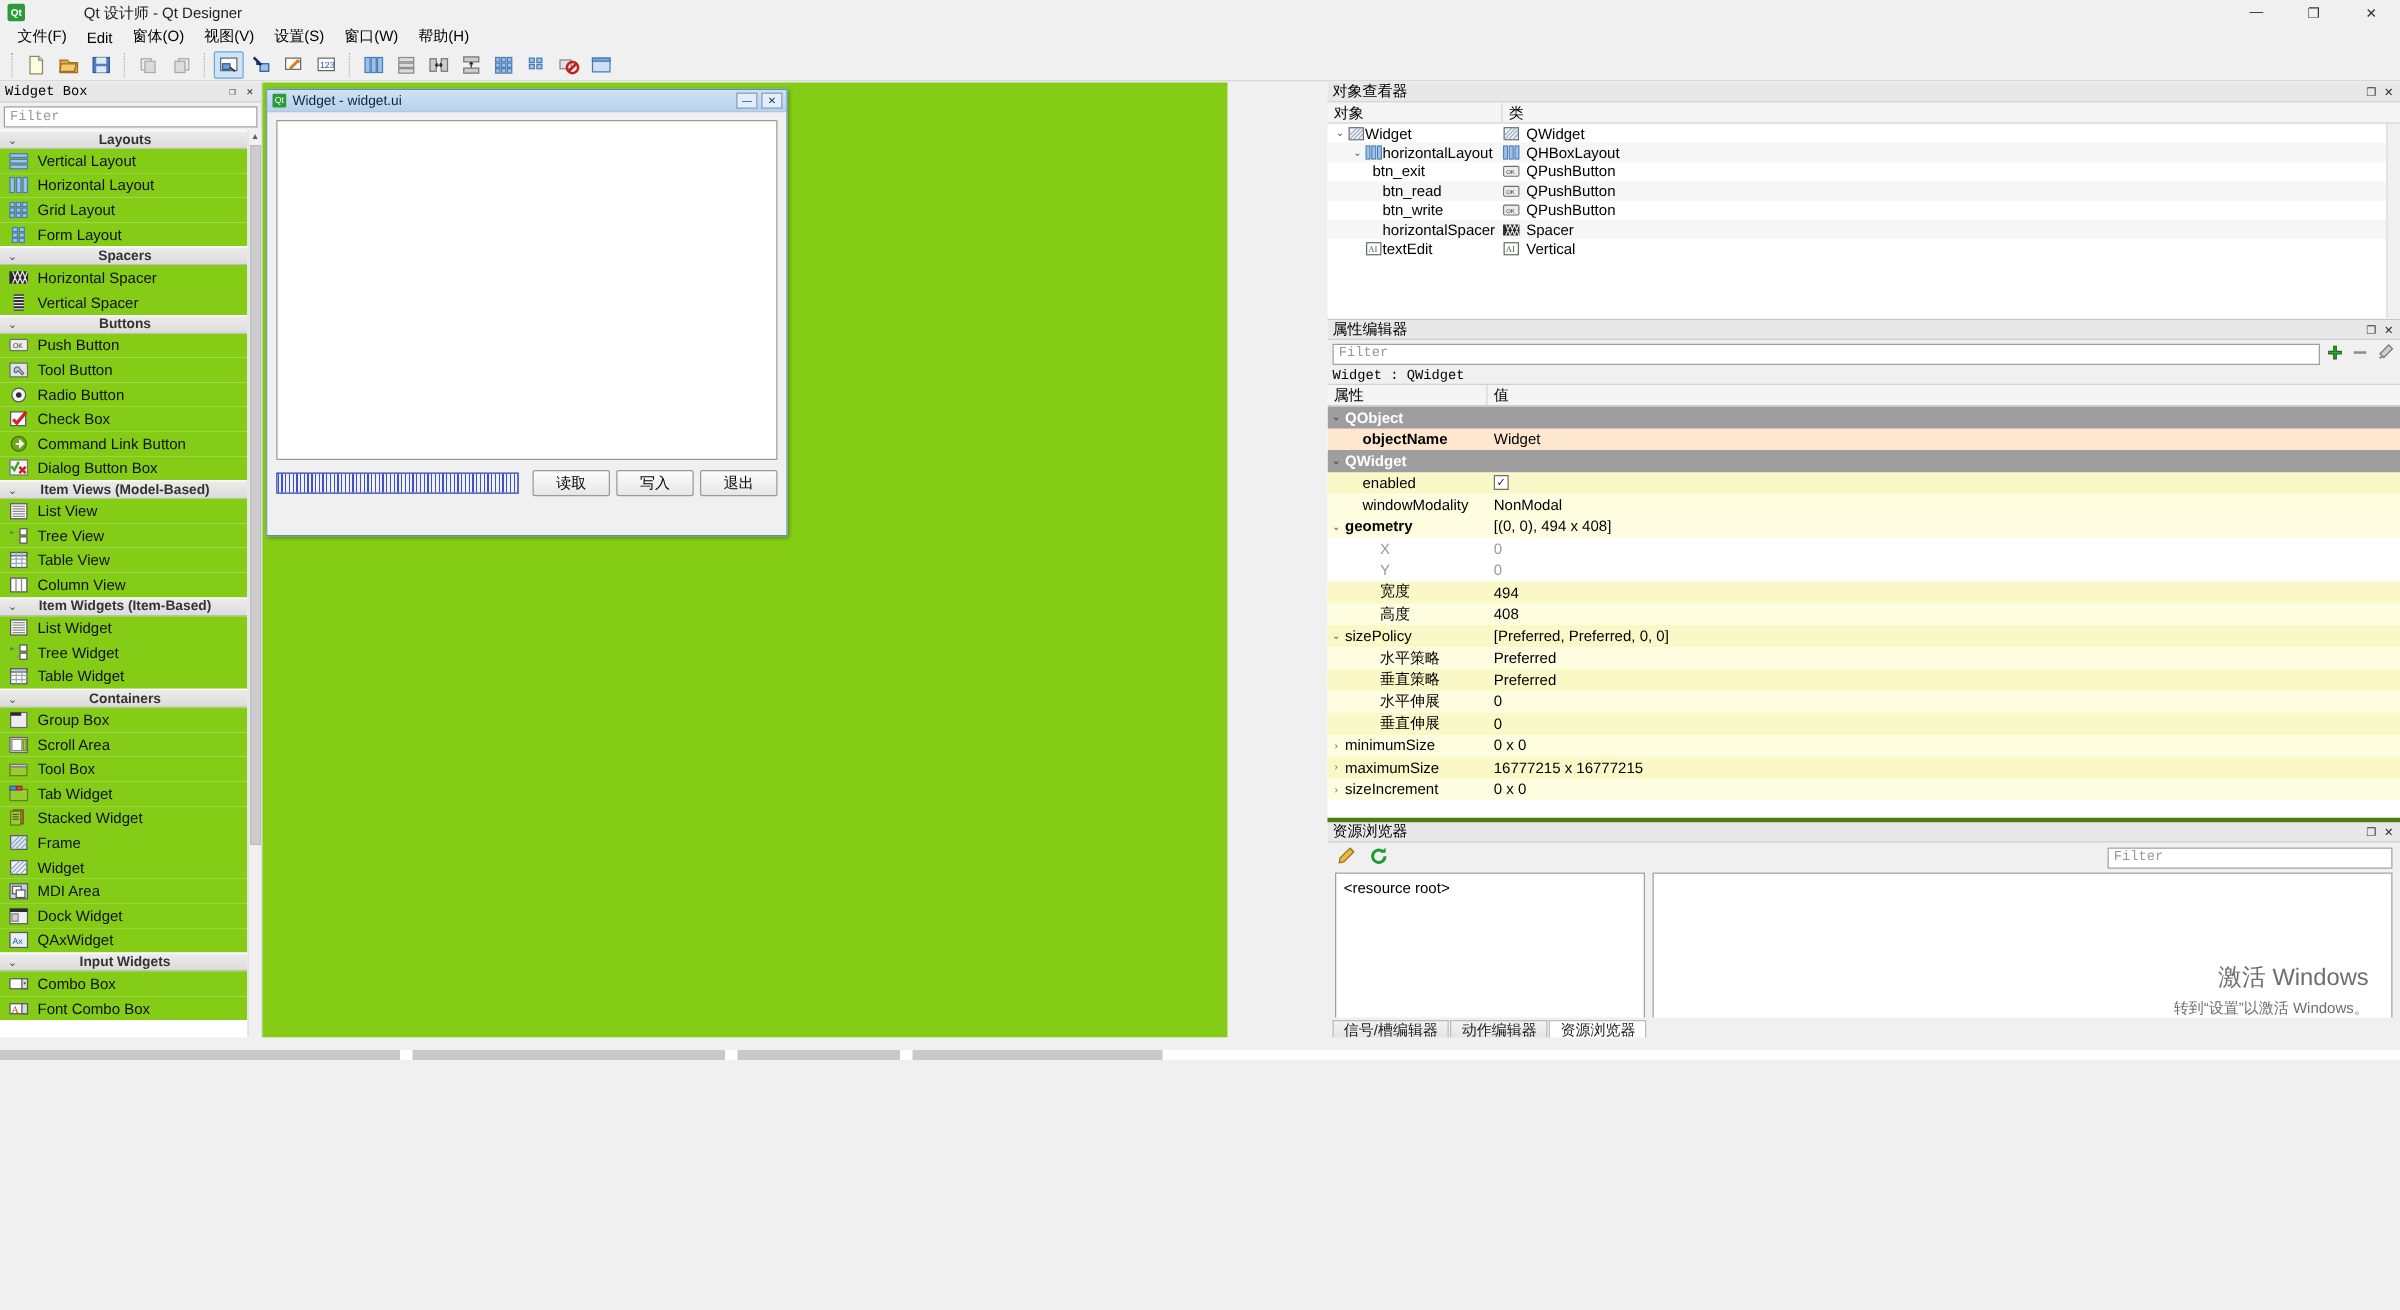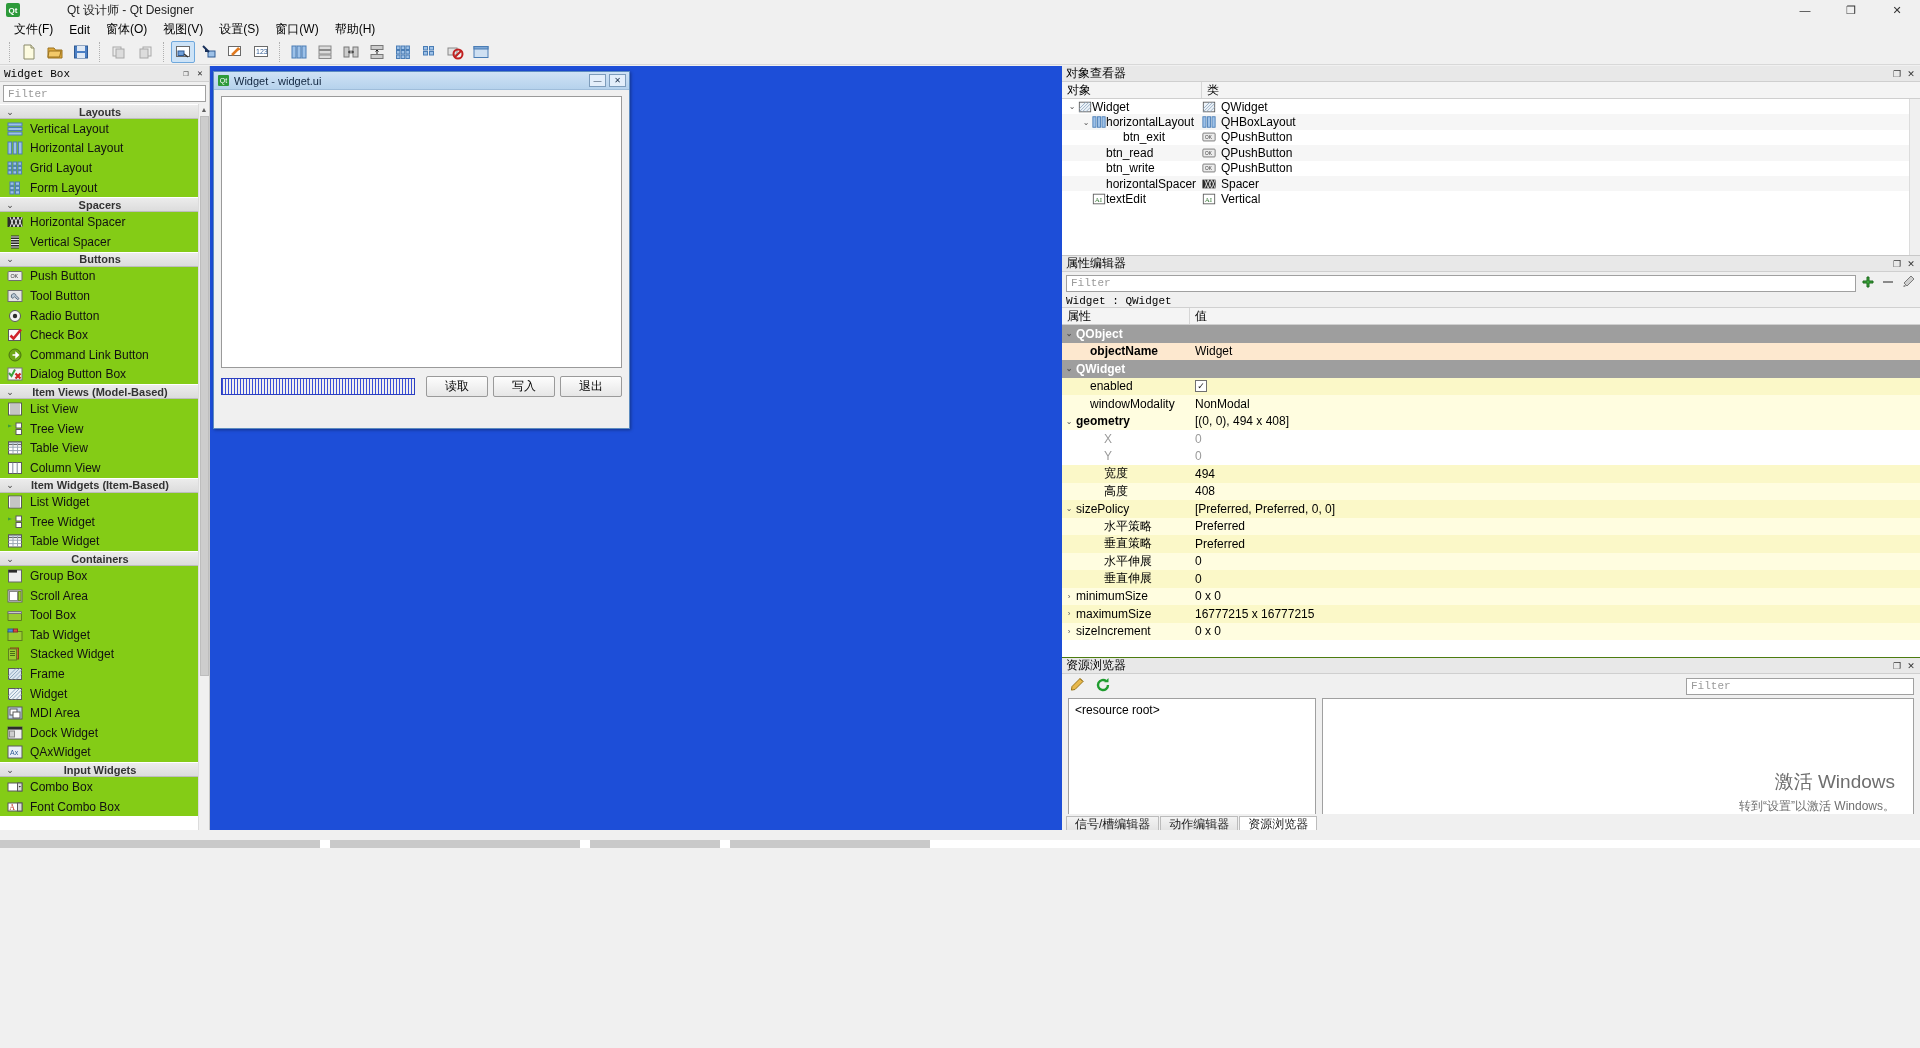--- a/index.html
+++ b/index.html
@@ -109,22 +109,22 @@
     height: 11px; background: #f0f0f0; display:flex;align-items:center;justify-content:center;
     font-size: 7px; color: #606060;
   }
   .wb-scrollbar .thumb {
     position: absolute; top: 12px; left: 1px; width: 9px; height: 560px;
     background: #cdcdcd; border: 1px solid #bdbdbd;
   }
 
   
   #mdi {
-    position: absolute; left: 210px; top: 66px; width: 852px; height: 764px;
-    background: #1d4ed8;
+    position: absolute; left: 210px; top: 66px; width: 772px; height: 764px;
+    background: #84cc16;
   }
   .formwin {
     position: absolute; left: 3px; top: 5px; width: 417px; height: 358px;
     background: #f0f0f0;
     border: 1px solid #5d8cc0;
     box-shadow: 1px 1px 3px rgba(0,0,0,.35);
   }
   .formwin-title {
     height: 18px;
     background: linear-gradient(#cfe2f5, #b6d2ec);
@@ -182,21 +182,21 @@
   .oi-body { flex:1; background: #fff; overflow:hidden; position: relative; }
   .oi-row { height: 15.4px; display: flex; align-items: center; font-size: 12px; }
   .oi-row.alt { background: #f6f6f6; }
   .oi-row .name { width: 140px; display: flex; align-items: center; overflow: hidden; white-space: nowrap;}
   .oi-row .cls { flex: 1; display: flex; align-items: center; gap: 5px; }
   .oi-chev { width: 12px; text-align: center; font-size: 8px; color: #555; flex:none;}
   .oi-ico { width: 14px; height: 12px; flex: none; display:flex;align-items:center;justify-content:center;}
   .oi-scroll { position:absolute; right:0; top:0; width:11px; height:100%; background:#f0f0f0;border-left:1px solid #dcdcdc;}
 
   
-  #propeditor { flex: 1; border-bottom: 1px solid #4d7c0f; min-height: 0;}
+  #propeditor { flex: 1; border-bottom: 4px solid #4d7c0f; min-height: 0;}
   .pe-toolrow {
     height: 22px; display: flex; align-items: center; gap: 4px; padding: 2px 4px;
     background: #f0f0f0;
   }
   .pe-filter {
     flex: 1; height: 17px; border: 1px solid #a0a0a0; background: #fff;
     display: flex; align-items: center; padding-left: 4px;
     font-family: "Liberation Mono", monospace; font-size: 11px; color: #9a9a9a;
   }
   .pe-objline {
@@ -884,21 +884,21 @@
                   <svg width="16" height="14" viewBox="0 0 16 14">
                     <rect x="1" y="1" width="3.6" height="12" fill="#9dc1e8" stroke="#4a7db5"></rect>
                     <rect x="6.2" y="1" width="3.6" height="12" fill="#9dc1e8" stroke="#4a7db5"></rect>
                     <rect x="11.4" y="1" width="3.6" height="12" fill="#9dc1e8" stroke="#4a7db5"></rect>
                   </svg>
                 </span>
                 <span>QHBoxLayout</span>
               </div>
             </div>
             <div class="oi-row">
-              <div class="name" style="padding-left: 49px;">
+              <div class="name" style="padding-left: 24px;">
                 <span class="oi-chev"></span>
                 <span>btn_exit</span>
               </div>
               <div class="cls">
                 <span class="oi-ico">
                   <svg width="16" height="14" viewBox="0 0 16 14">
                     <rect x="1" y="2.5" width="14" height="9" rx="1" fill="#ececec" stroke="#6f6f6f"></rect>
                     <text x="3.4" y="9.3" font-size="5.4" font-family="Liberation Sans" fill="#333">OK</text>
                   </svg>
                 </span>

